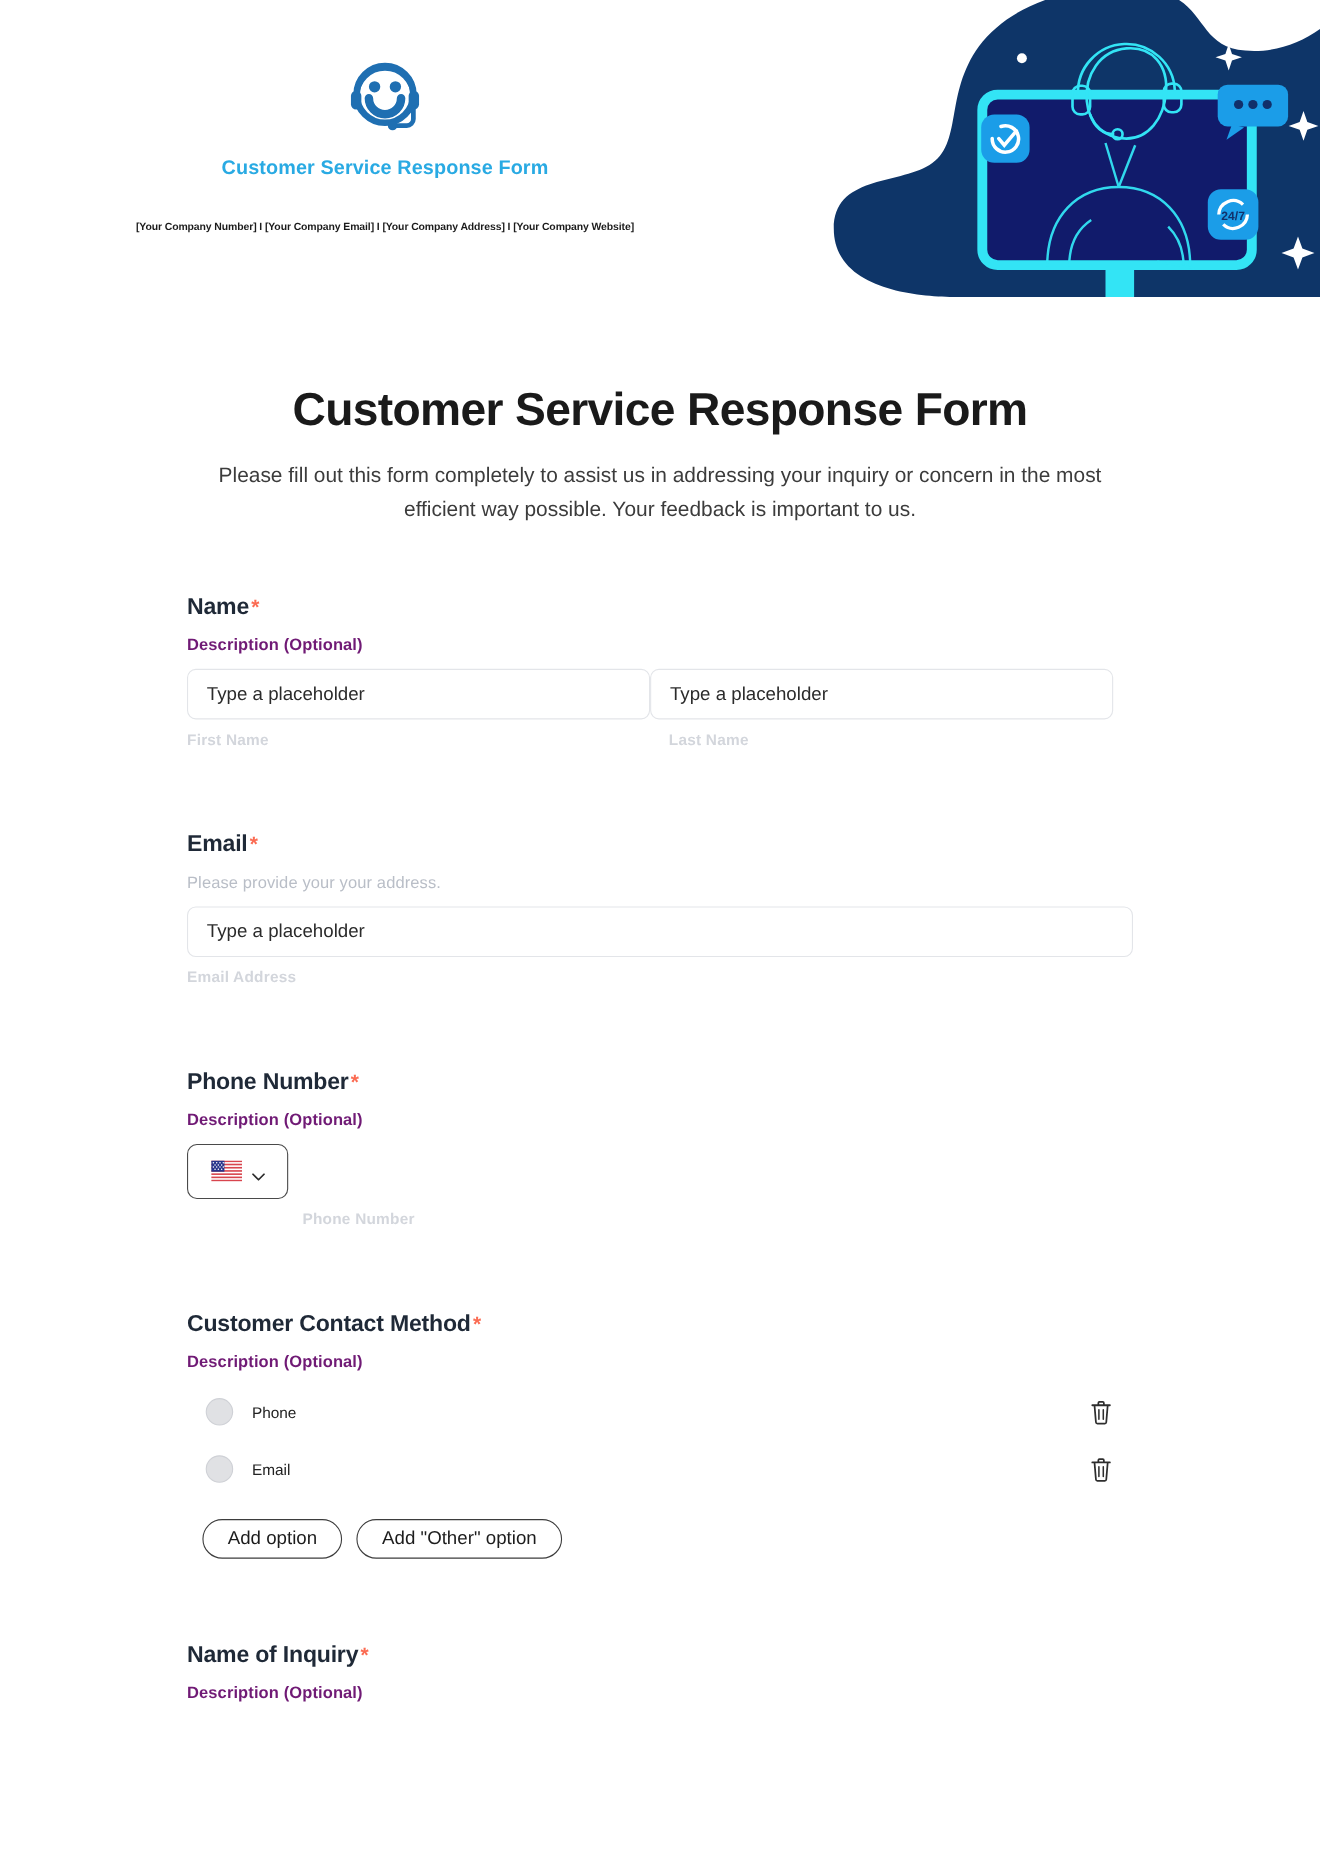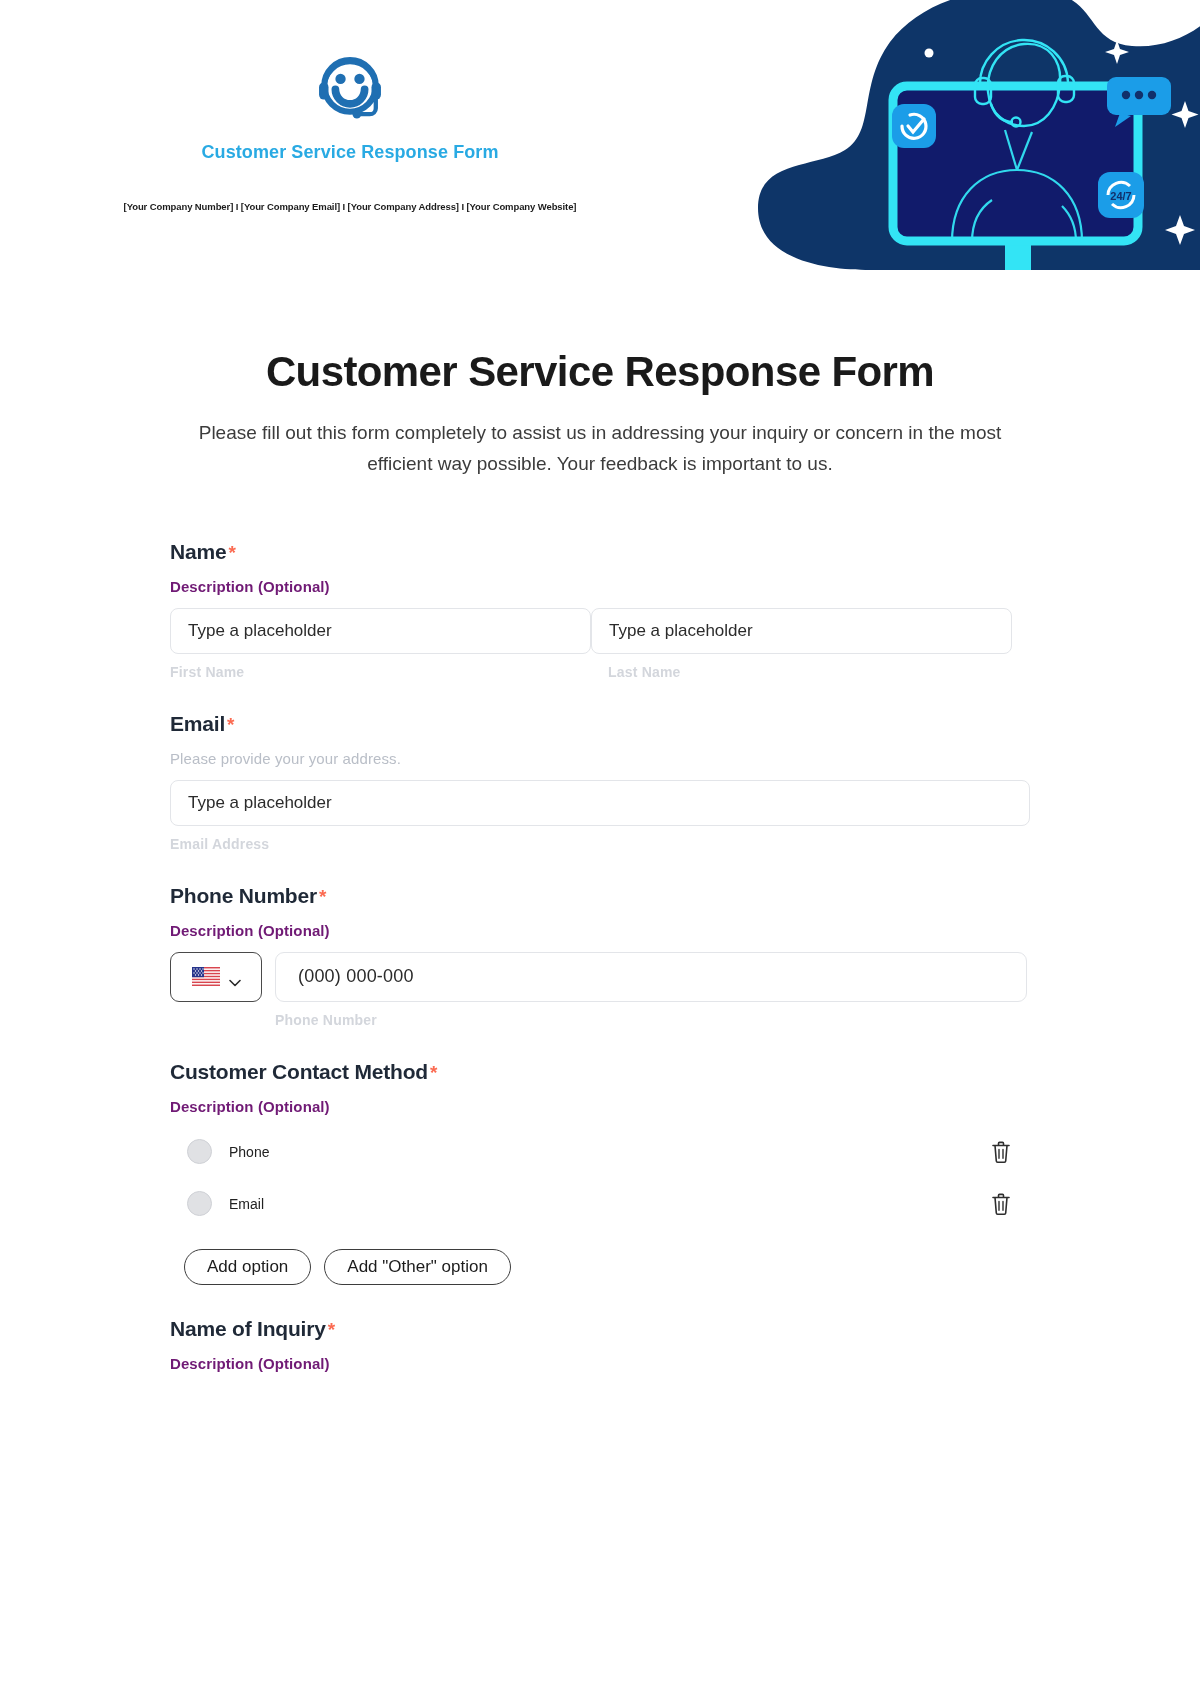--- a/index.html
+++ b/index.html
@@ -45,21 +45,21 @@
     text-align: center;
     font-size: 42px; font-weight: bold; color: #1a1a1a;
     margin: 78px 0 0 0; letter-spacing: -0.6px;
   }
   .form-desc {
     text-align: center;
     font-size: 19px; color: #3c3c3c; line-height: 1.62;
     margin: 22px auto 0 auto; width: 850px;
   }
 
-  .field { margin-top: 32px; }
+  .field { margin-top: 76px; }
   .field.first { margin-top: 60px; }
 
   .field-label {
     font-size: 21px; font-weight: bold; color: #1f2937;
     letter-spacing: -0.2px;
   }
   .req { color: #fb6b52; font-weight: bold; margin-left: 2px; font-size: 19px; }
 
   .field-hint {
     margin-top: 14px;
@@ -294,21 +294,20 @@
                   <circle cx="9.5" cy="8" r="0.7"></circle>
                 </g>
               </svg>
             </span>
             <span class="chev">
               <svg viewBox="0 0 12 8" width="12" height="8">
                 <path d="M1 1.5 L6 6.5 L11 1.5" fill="none" stroke="#2b2b2b" stroke-width="1.6" stroke-linecap="round" stroke-linejoin="round"></path>
               </svg>
             </span>
           </div>
-          <div class="phone-input">(000) 000-000</div>
         </div>
         <div class="sublabel phone-sub">Phone Number</div>
       </div>
 
       <div class="field">
         <div class="field-label">
           <span>Customer Contact Method</span><span class="req">*</span>
         </div>
         <div class="field-hint">Description (Optional)</div>
 

